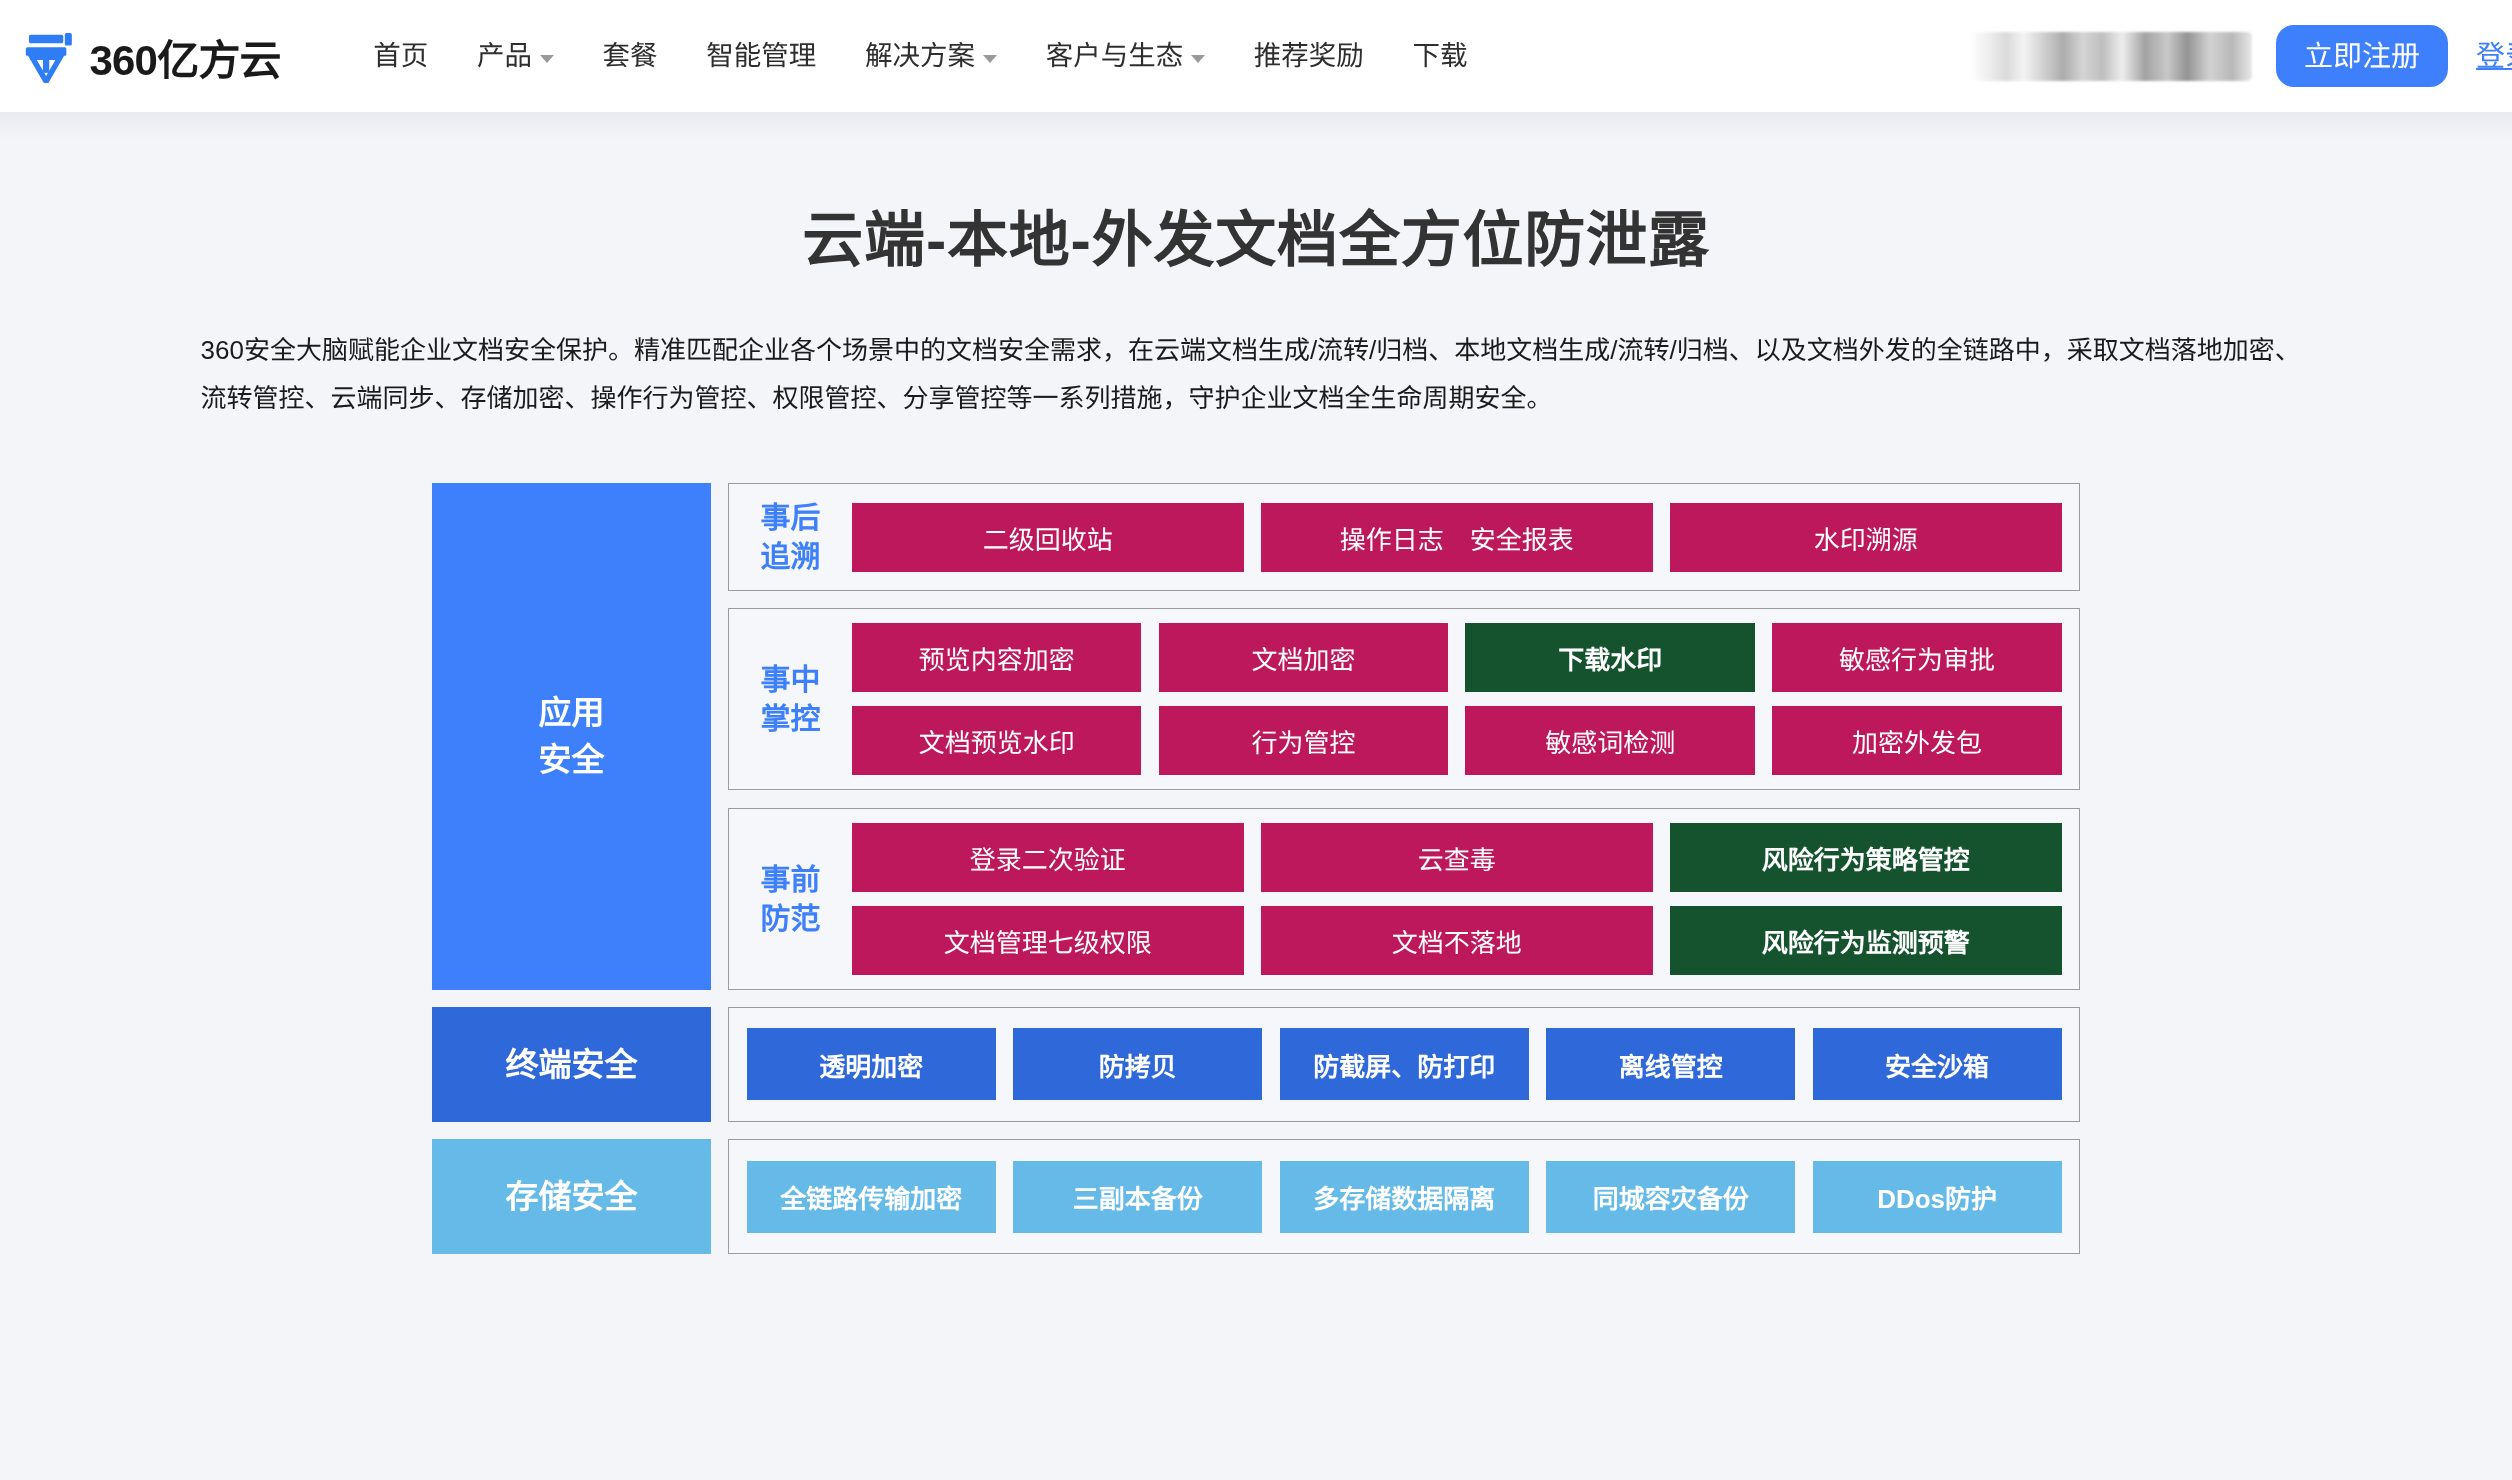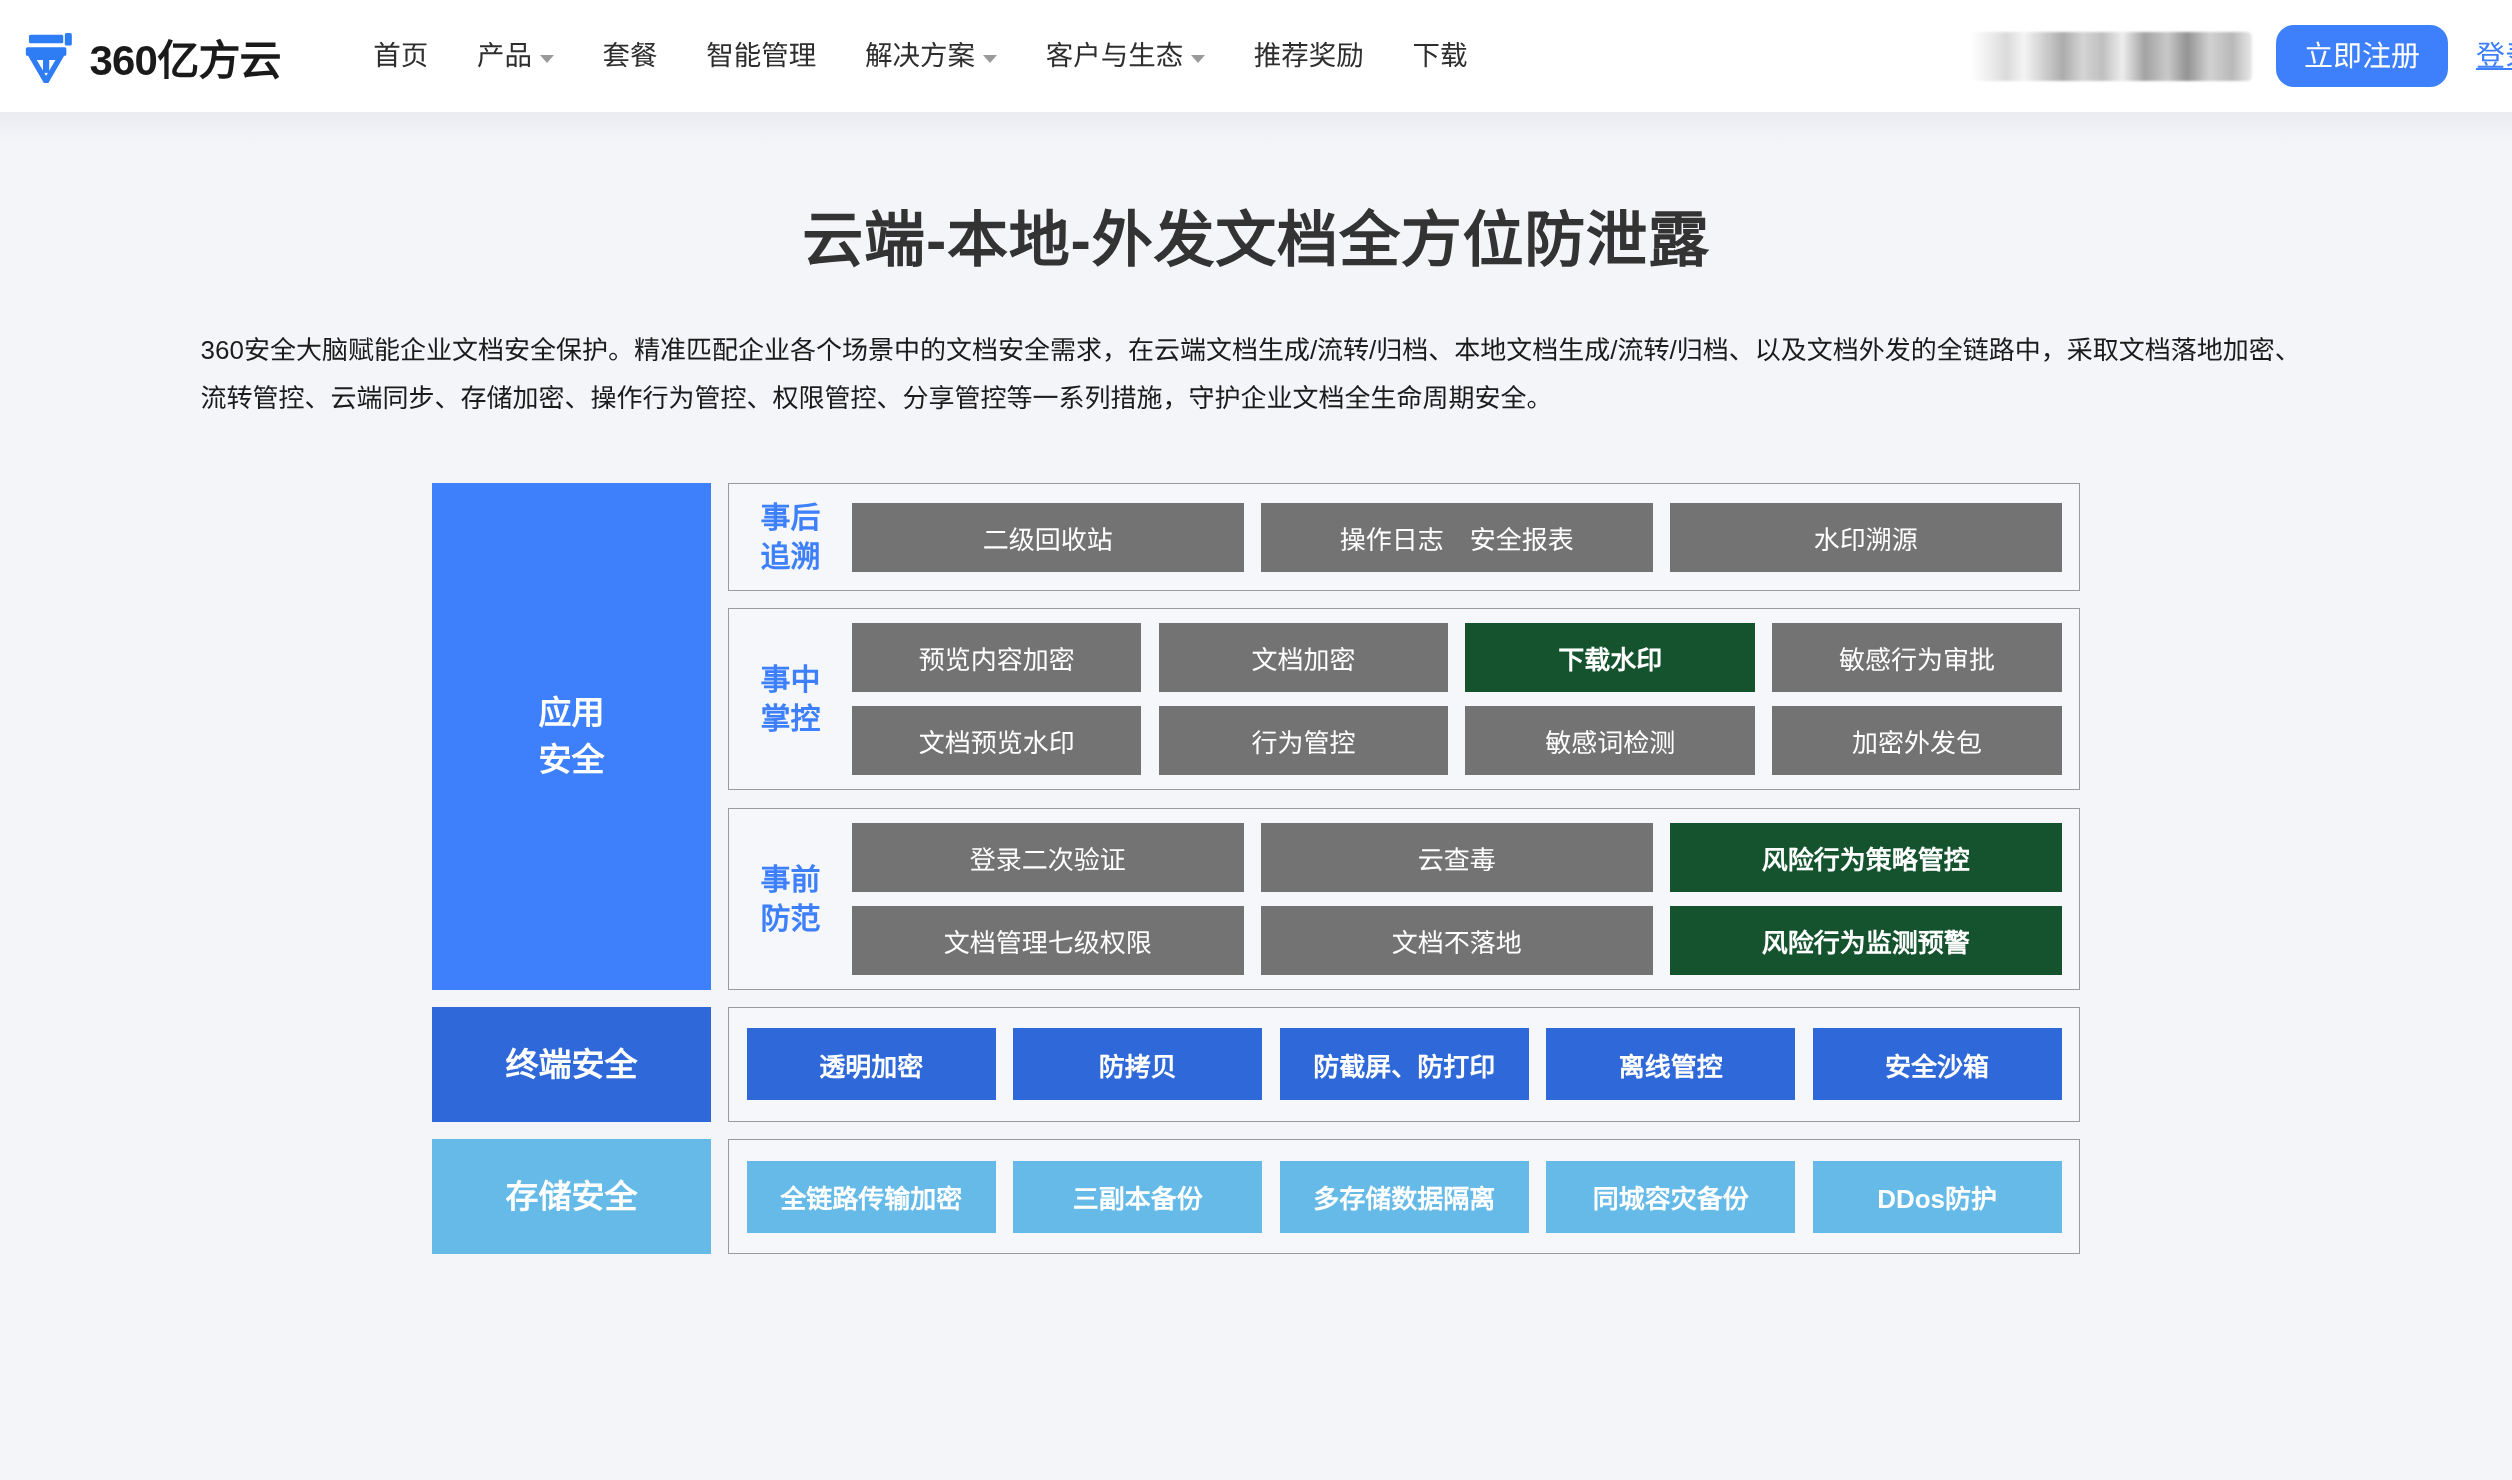--- a/index.html
+++ b/index.html
@@ -201,21 +201,21 @@
   }
   .tile {
     flex: 1 1 0;
     min-width: 0;
     height: 69px;
     display: flex;
     align-items: center;
     justify-content: center;
     color: #ffffff;
     font-size: 26px;
-    background: #737373;
+    background: #be185d;
     cursor: pointer;
     text-align: center;
     padding: 0 6.3px;
     white-space: nowrap;
   }
   .tile.purple { background: #14532d; font-weight: bold; }
   .tile.dark   { background: #2f68d8; }
   .tile.light  { background: #66bae8; }
 
   

